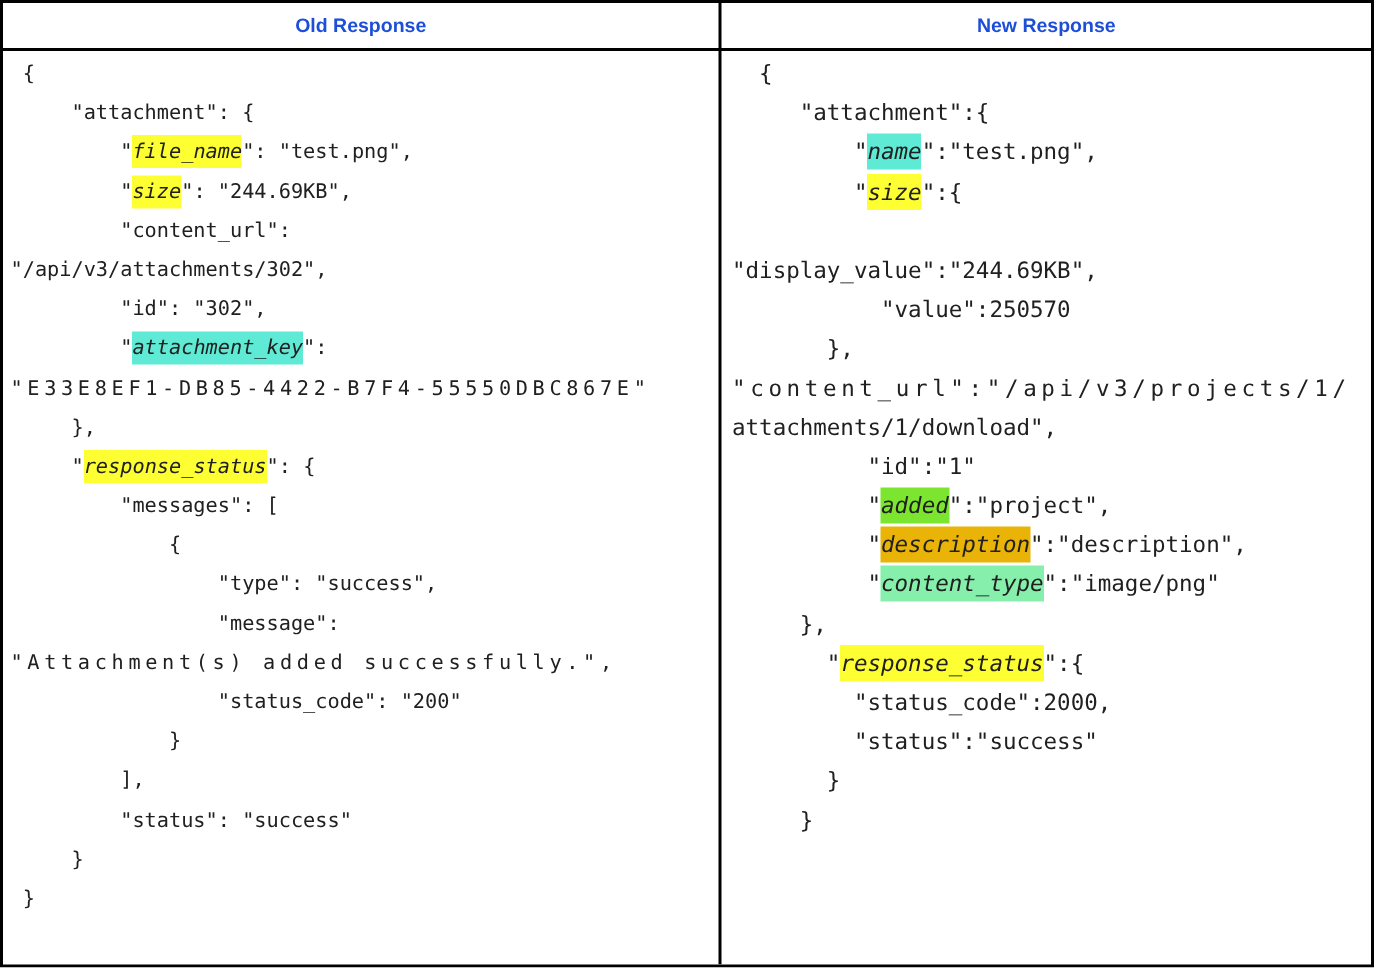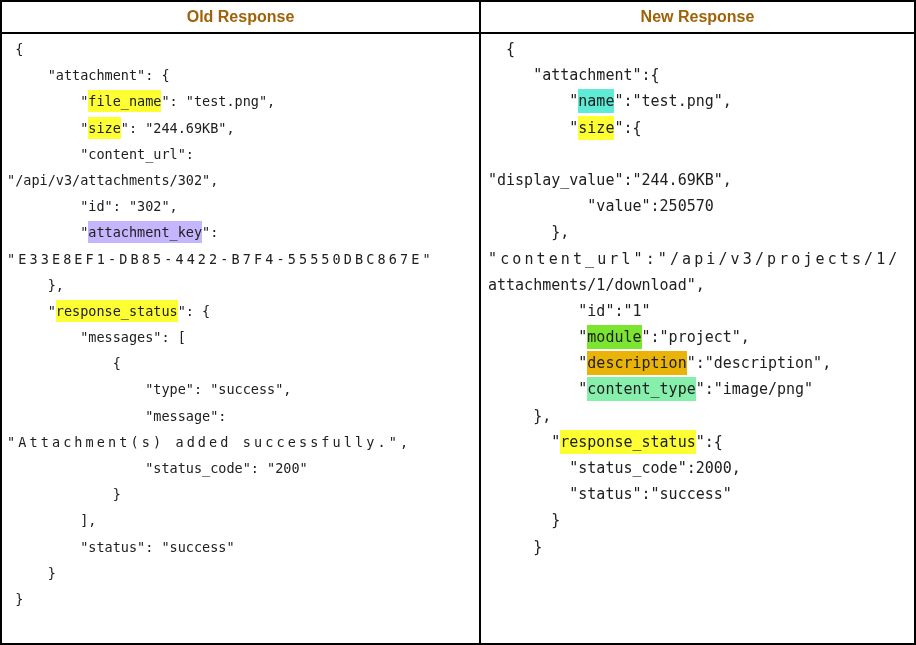--- a/index.html
+++ b/index.html
@@ -7,50 +7,50 @@
     width:916px; height:645px; box-sizing:border-box;
     border:2px solid #000; background:#fff;
     display:flex; flex-direction:column;
     font-family:"DejaVu Sans Mono", monospace;
   }
   .header-row { display:flex; flex:0 0 auto; border-bottom:2px solid #000; }
   .body-row { display:flex; flex:1 1 auto; overflow:hidden; }
   .hcell {
     height:30px; line-height:30px; text-align:center;
     font-family:"Liberation Sans", sans-serif;
-    font-weight:bold; font-size:16px; color:#a16207;
+    font-weight:bold; font-size:13px; color:#1d4ed8;
     box-sizing:border-box;
   }
   .hcell.left, .ccell.left { width:479px; border-right:2px solid #000; }
   .hcell.right, .ccell.right { flex:1 1 auto; }
   .ccell { box-sizing:border-box; overflow:hidden; color:#202020; }
   .ccell.left  { padding:2px 0 0 5px; font-size:13.5px; }
   .ccell.right { padding:2px 0 0 7px; font-size:15px; }
   .code-line { white-space:pre; line-height:26.2px; height:26.2px; }
   .code-line.stretched { letter-spacing:3.1px; }
-  .hl { padding:3px 0; }
+  .hl { padding:3px 0;font-style:italic; }
 </style>
 </head>
 <body>
 
 <div class="frame">
   <div class="header-row">
     <div class="hcell left">Old Response</div>
     <div class="hcell right">New Response</div>
   </div>
   <div class="body-row">
     <div class="ccell left">
         <div class="code-line"><span> {</span></div>
         <div class="code-line"><span>     "attachment": {</span></div>
         <div class="code-line"><span>         "</span><span class="hl" style="background-color: rgb(253, 255, 50);">file_name</span><span>": "test.png",</span></div>
         <div class="code-line"><span>         "</span><span class="hl" style="background-color: rgb(253, 255, 50);">size</span><span>": "244.69KB",</span></div>
         <div class="code-line"><span>         "content_url":</span></div>
         <div class="code-line"><span>"/api/v3/attachments/302",</span></div>
         <div class="code-line"><span>         "id": "302",</span></div>
-        <div class="code-line"><span>         "</span><span class="hl" style="background-color: #c4b5fd;">attachment_key</span><span>":</span></div>
+        <div class="code-line"><span>         "</span><span class="hl" style="background-color: #5eead4;">attachment_key</span><span>":</span></div>
         <div class="code-line stretched"><span>"E33E8EF1-DB85-4422-B7F4-55550DBC867E"</span></div>
         <div class="code-line"><span>     },</span></div>
         <div class="code-line"><span>     "</span><span class="hl" style="background-color: rgb(253, 255, 50);">response_status</span><span>": {</span></div>
         <div class="code-line"><span>         "messages": [</span></div>
         <div class="code-line"><span>             {</span></div>
         <div class="code-line"><span>                 "type": "success",</span></div>
         <div class="code-line"><span>                 "message":</span></div>
         <div class="code-line stretched"><span>"Attachment(s) added successfully.",</span></div>
         <div class="code-line"><span>                 "status_code": "200"</span></div>
         <div class="code-line"><span>             }</span></div>
@@ -64,21 +64,21 @@
         <div class="code-line"><span>     "attachment":{</span></div>
         <div class="code-line"><span>         "</span><span class="hl" style="background-color: #5eead4;">name</span><span>":"test.png",</span></div>
         <div class="code-line"><span>         "</span><span class="hl" style="background-color: rgb(253, 255, 50);">size</span><span>":{</span></div>
         <div class="code-line">&nbsp;</div>
         <div class="code-line"><span>"display_value":"244.69KB",</span></div>
         <div class="code-line"><span>           "value":250570</span></div>
         <div class="code-line"><span>       },</span></div>
         <div class="code-line stretched"><span>"content_url":"/api/v3/projects/1/</span></div>
         <div class="code-line"><span>attachments/1/download",</span></div>
         <div class="code-line"><span>          "id":"1"</span></div>
-        <div class="code-line"><span>          "</span><span class="hl" style="background-color: rgb(124, 229, 47);">module</span><span>":"project",</span></div>
+        <div class="code-line"><span>          "</span><span class="hl" style="background-color: rgb(124, 229, 47);">added</span><span>":"project",</span></div>
         <div class="code-line"><span>          "</span><span class="hl" style="background-color: #eab308;">description</span><span>":"description",</span></div>
         <div class="code-line"><span>          "</span><span class="hl" style="background-color: #86efac;">content_type</span><span>":"image/png"</span></div>
         <div class="code-line"><span>     },</span></div>
         <div class="code-line"><span>       "</span><span class="hl" style="background-color: rgb(253, 255, 50);">response_status</span><span>":{</span></div>
         <div class="code-line"><span>         "status_code":2000,</span></div>
         <div class="code-line"><span>         "status":"success"</span></div>
         <div class="code-line"><span>       }</span></div>
         <div class="code-line"><span>     }</span></div>
       </div>
   </div>

